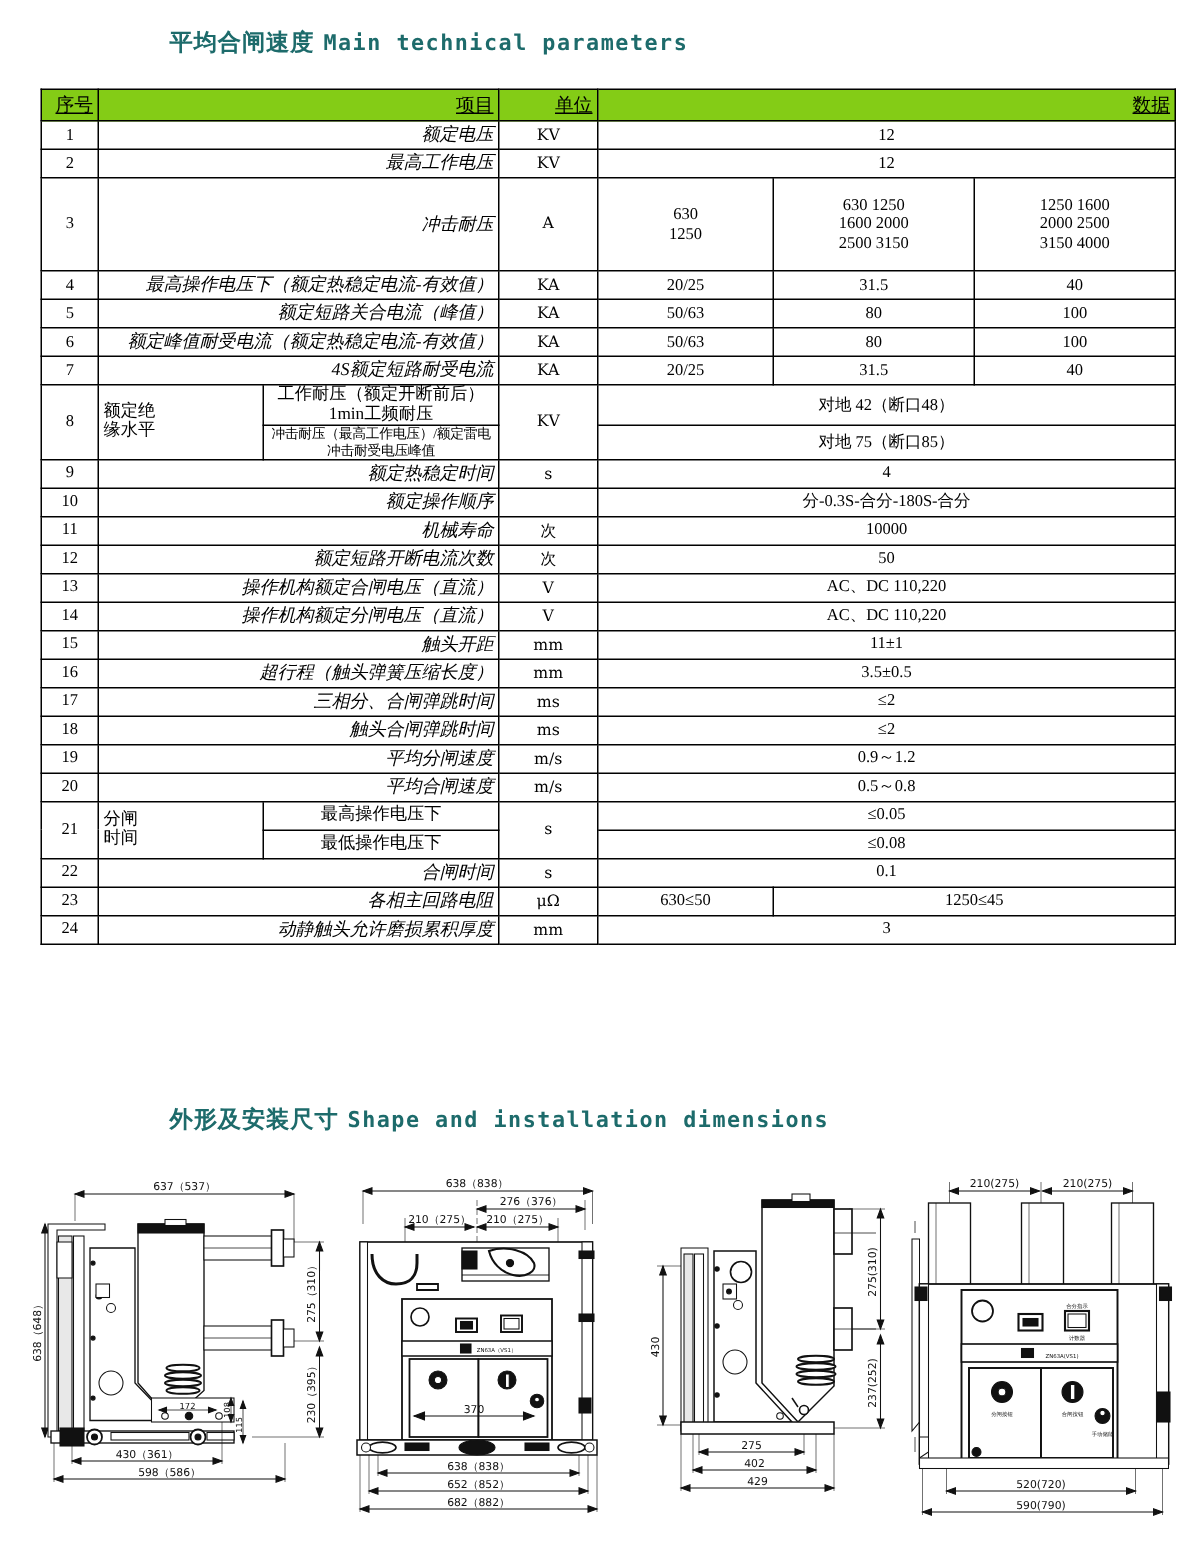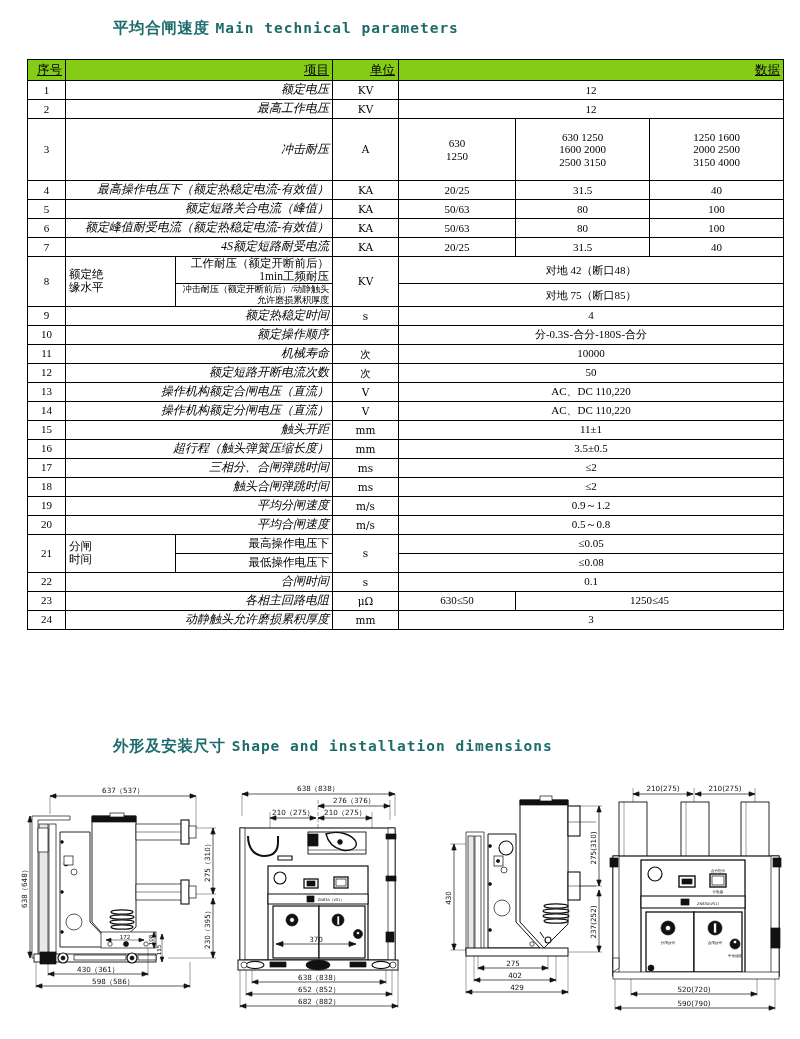--- a/index.html
+++ b/index.html
@@ -50,28 +50,28 @@
     text-decoration:underline;
   }
   td.num{text-align:center;font-size:11px;}
   td.item{text-align:right;padding-left:8px;font-size:12px;font-style:italic;}
   td.unit{text-align:center;font-size:10.5px;font-family:"DejaVu Serif",serif;}
   td.val{text-align:center;font-size:11px;}
   td.small{font-size:9.2px;letter-spacing:-0.2px;}
   .r{height:19px;}
   .multi{line-height:1.45;}
   .lbl2{text-align:left;font-size:11.5px;line-height:1.3;}
-  .subitem{text-align:right;padding-left:5px;font-size:11.5px;margin-top:24px;}
+  .subitem{text-align:center;padding-left:5px;font-size:11.5px;margin-top:24px;}
 
   
   #drawings{position:absolute;left:0;top:772px;width:660px;height:267px;}
   .dwg{position:absolute;top:0;height:267px;}
   #dwg1{left:18px;width:212px;}
   #dwg2{left:230px;width:190px;text-align:right;}
-  #dwg3{left:444px;width:185px;}
+  #dwg3{left:432px;width:185px;}
   #dwg4{left:605px;width:190px;}
   .dwg svg{display:block;}
   .dimtxt{font-family:"DejaVu Sans","Liberation Sans",sans-serif;font-size:7.2px;fill:#111;}
   .dimtxt-s{font-family:"DejaVu Sans","Liberation Sans",sans-serif;font-size:5.6px;fill:#111;}
   .dimtxt-xs{font-family:"DejaVu Sans","Liberation Sans",sans-serif;font-size:3.6px;fill:#111;}
 </style>
 </head>
 <body>
 
 <div id="title-main" class="section-title">
@@ -167,21 +167,21 @@
 
     <tr style="height:20px">
       <td class="num" rowspan="2">8</td>
       <td class="lbl2" rowspan="2" style="white-space:pre-line">额定绝
 缘水平</td>
       <td class="subitem">工作耐压（额定开断前后）1min工频耐压</td>
       <td class="unit" rowspan="2">KV</td>
       <td class="val" colspan="3">对地 42（断口48）</td>
     </tr>
     <tr style="height:20px">
-      <td class="subitem small">冲击耐压（额定开断前后）/动静触头允许磨损累积厚度</td>
+      <td class="subitem small">冲击耐压（最高工作电压）/额定雷电冲击耐受电压峰值</td>
       <td class="val" colspan="3">对地 75（断口85）</td>
     </tr>
 
     <tr class="r">
       <td class="num">9</td>
       <td class="item" colspan="2">额定热稳定时间</td>
       <td class="unit">s</td>
       <td class="val" colspan="3">4</td>
     </tr>
     <tr class="r">

